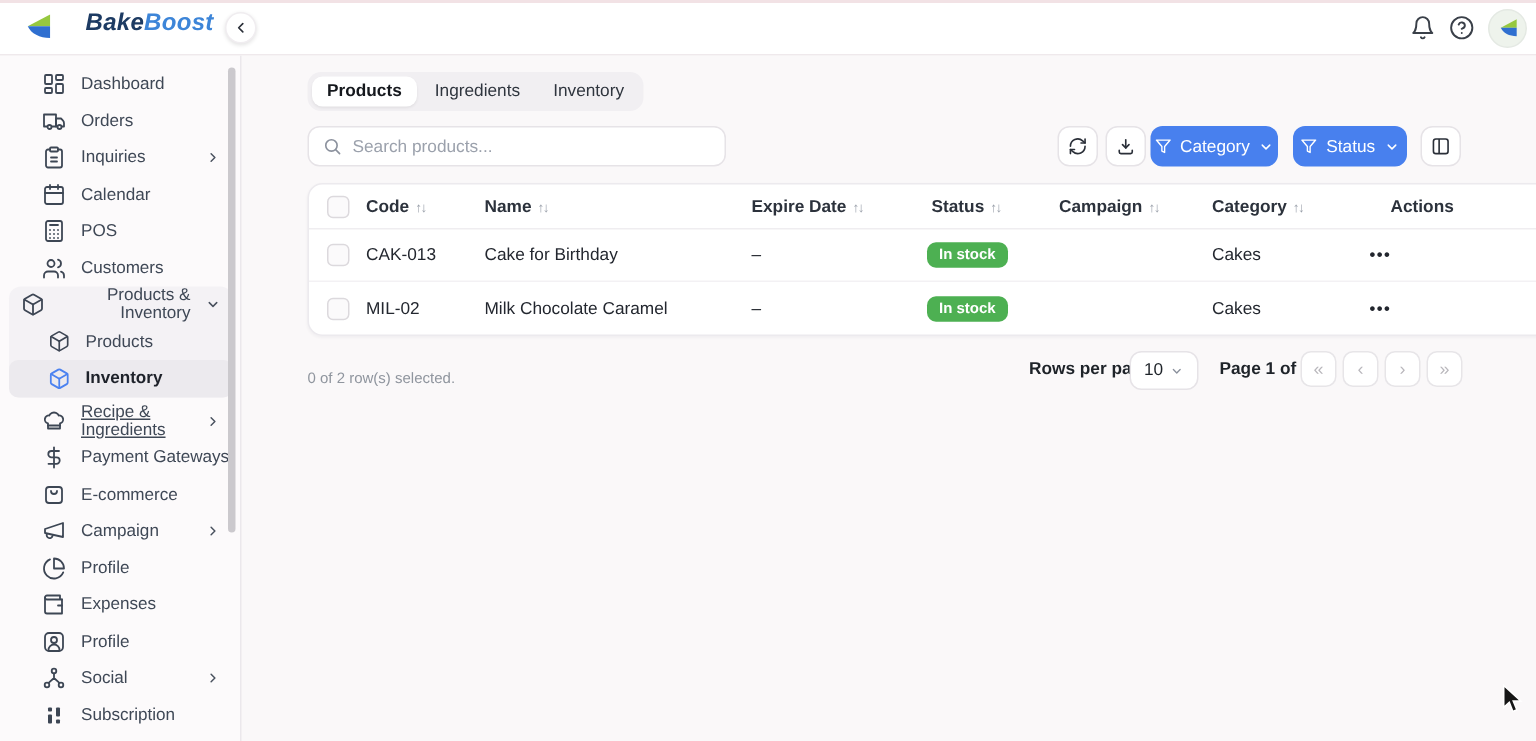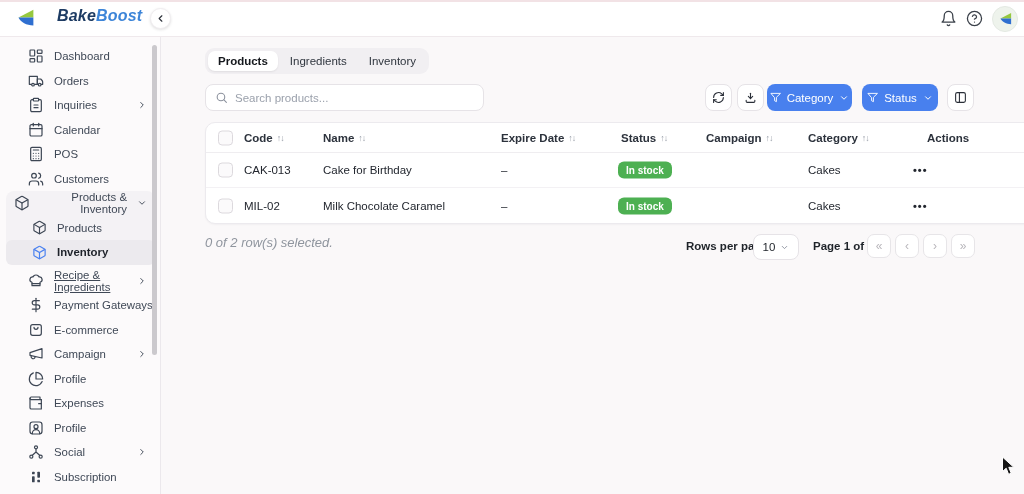--- a/index.html
+++ b/index.html
@@ -66,21 +66,21 @@
   .cell { position:absolute; top:50%; transform:translateY(-50%); font-size:11.5px; color:#23272f; white-space:nowrap; display:flex; align-items:center; gap:4px; }
   .hcell { font-weight:700; color:#2c323c; }
   .sort { font-size:9px; color:#9aa0aa; letter-spacing:-1px; }
   .c-check { left:12px; } .c-code { left:38px; } .c-name { left:117px; } .c-expire { left:295px; }
   .c-status { left:415px; } .c-qty { left:500px; } .c-cat { left:602px; } .c-act { left:703px;margin-left:18px; }
   .checkbox { width:15px; height:15px; border:1px solid #dcd9dd; border-radius:4px; background:#fbfafb; cursor:pointer; }
   .badge { background:#4db052; color:#fff; font-size:10px; font-weight:600; padding:3px 8px; border-radius:6px; }
   .dots { font-weight:800; font-size:11px; letter-spacing:1px; color:#22262e; cursor:pointer; }
 
   .tfooter { position:absolute; left:44px; top:196px; width:770px; height:28px; font-size:11.5px; }
-  .sel-text { position:absolute; left:0; top:2px; font-size:13px; color:#8f959e;font-style:italic; }
+  .sel-text { position:absolute; left:0; top:14px; font-size:10px; color:#8f959e; }
   .rpp-label { position:absolute; left:481px; top:7px; font-weight:700; color:#1e2329; }
   .rpp-select { position:absolute; left:548px; top:1px; width:46px; height:26px; background:#fff; border:1px solid #e6e3e7;
                 border-radius:8px; display:flex; align-items:center; justify-content:center; gap:5px; font-size:11.5px;
                 color:#1e2329; cursor:pointer; }
   .page-text { position:absolute; left:608px; top:7px; font-weight:700; color:#1e2329; }
   .pg-btn { position:absolute; top:1px; width:24px; height:24px; background:#fff; border:1px solid #e7e5e8; border-radius:7px;
             display:flex; align-items:center; justify-content:center; color:#b9b7bc; font-size:12px; cursor:pointer; }
 
   .cursor { position:absolute; left:1001px; top:456px; z-index:50; pointer-events:none; }
   svg { display:block; }

